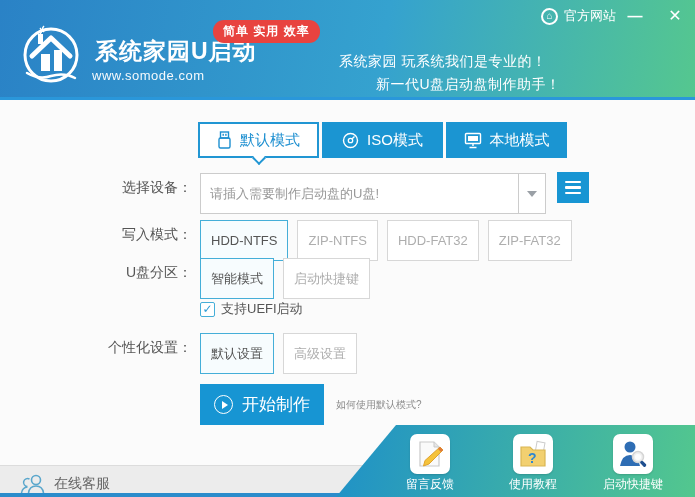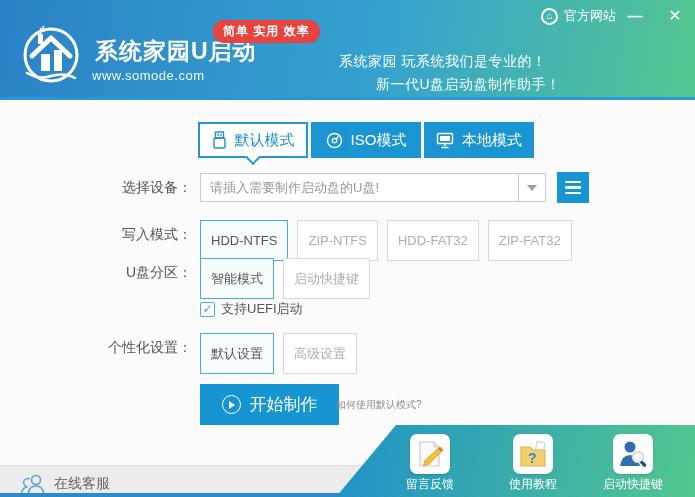--- a/index.html
+++ b/index.html
@@ -22,58 +22,58 @@
   .official-ico { width:17px; height:17px; border:2px solid #fff; border-radius:50%;
     display:flex; align-items:center; justify-content:center; font-size:10px; line-height:1; }
   .official-label { font-size:13px; }
   .win-btn { position:absolute; top:4px; width:26px; height:24px; text-align:center; line-height:24px;
     font-size:15px; color:#fff; cursor:pointer; }
   .min-btn { left:622px; font-weight:bold; }
   .close-btn { left:662px; font-size:16px; }
 
   
   .tabs { position:absolute; left:198px; top:122px; display:flex; gap:3px; }
-  .tab { width:110px; height:36px; display:flex; align-items:center; justify-content:center; gap:8px;
+  .tab { width:121px; height:36px; display:flex; align-items:center; justify-content:center; gap:8px;
     background:#1b95d2; color:#fff; font-size:15px; cursor:pointer; position:relative; }
   .tab.active { background:#fff; border:2px solid #2196d3; color:#1d8fd0; }
   .tab.active .notch { position:absolute; left:50%; bottom:-7px; width:10px; height:10px; background:#fff;
     border-right:2px solid #2196d3; border-bottom:2px solid #2196d3;
     transform:translateX(-50%) rotate(45deg); }
   .tab svg { flex:none; }
 
   
   .row { position:absolute; left:0; width:695px; }
   .row-label { position:absolute; left:56px; width:136px; text-align:right;
     font-size:14px; color:#555; line-height:29px; }
   .row-controls { position:absolute; left:200px; top:0; display:flex; gap:9px; }
   .r-device { top:173px; } .r-write { top:220px; } .r-part { top:258px; }
   .r-uefi { top:300px; } .r-pers { top:333px; } .r-start { top:384px; }
 
-  .select-box { width:346px; height:29px; background:#fff; border:1px solid #ccc;
+  .select-box { width:346px; height:41px; background:#fff; border:1px solid #ccc;
     display:flex; align-items:center; cursor:pointer; position:relative; }
   .select-value { flex:1; font-size:13px; color:#999; padding-left:9px;
     white-space:nowrap; overflow:hidden; }
   .select-caret { width:27px; height:100%; border-left:1px solid #ccc;
     display:flex; align-items:center; justify-content:center; }
   .caret-tri { width:0; height:0; border-left:5px solid transparent; border-right:5px solid transparent;
     border-top:6px solid #9aa0a6; }
   .menu-btn { position:absolute; left:357px; top:-1px; width:32px; height:31px; background:#1795d3;
     display:flex; flex-direction:column; align-items:center; justify-content:center; gap:3px; cursor:pointer; }
   .menu-btn i { display:block; width:16px; height:2.5px; background:#fff; border-radius:1px; }
 
   .opt-btn { height:41px; padding:0 10px; min-width:70px; display:flex; align-items:center; justify-content:center;
     background:#fff; border:1px solid #d7d7d7; color:#aeaeae; font-size:13px; cursor:pointer; }
   .opt-btn.active { border:1px solid #45aed8; color:#555; background:#f7fcfe; }
 
   .uefi-wrap { display:flex; align-items:center; gap:6px; cursor:pointer; height:18px; }
   .checkbox { width:15px; height:15px; background:#fff; border:1px solid #45aed8; border-radius:2px;
     display:flex; align-items:center; justify-content:center; color:#2a9ad4; font-size:12px; font-weight:bold; line-height:1; }
   .uefi-text { font-size:13px; color:#555; }
 
-  .start-btn { width:139px; height:41px; background:#1795d3; border:none; color:#fff;
+  .start-btn { width:124px; height:41px; background:#1795d3; border:none; color:#fff;
     display:flex; align-items:center; justify-content:center; gap:9px; font-size:17px; cursor:pointer;
     font-family:inherit; }
   .play-ico { width:19px; height:19px; border:1px solid #fff; border-radius:50%;
     display:flex; align-items:center; justify-content:center; }
   .play-tri { width:0; height:0; border-left:6px solid #fff; border-top:4px solid transparent;
     border-bottom:4px solid transparent; margin-left:2px; }
   .help-link { position:absolute; left:336px; top:0; line-height:41px; font-size:10px; color:#8a8a8a; cursor:pointer; }
 
   
   .footer-bar { position:absolute; left:0; top:465px; width:695px; height:38px; background:#ececec;

